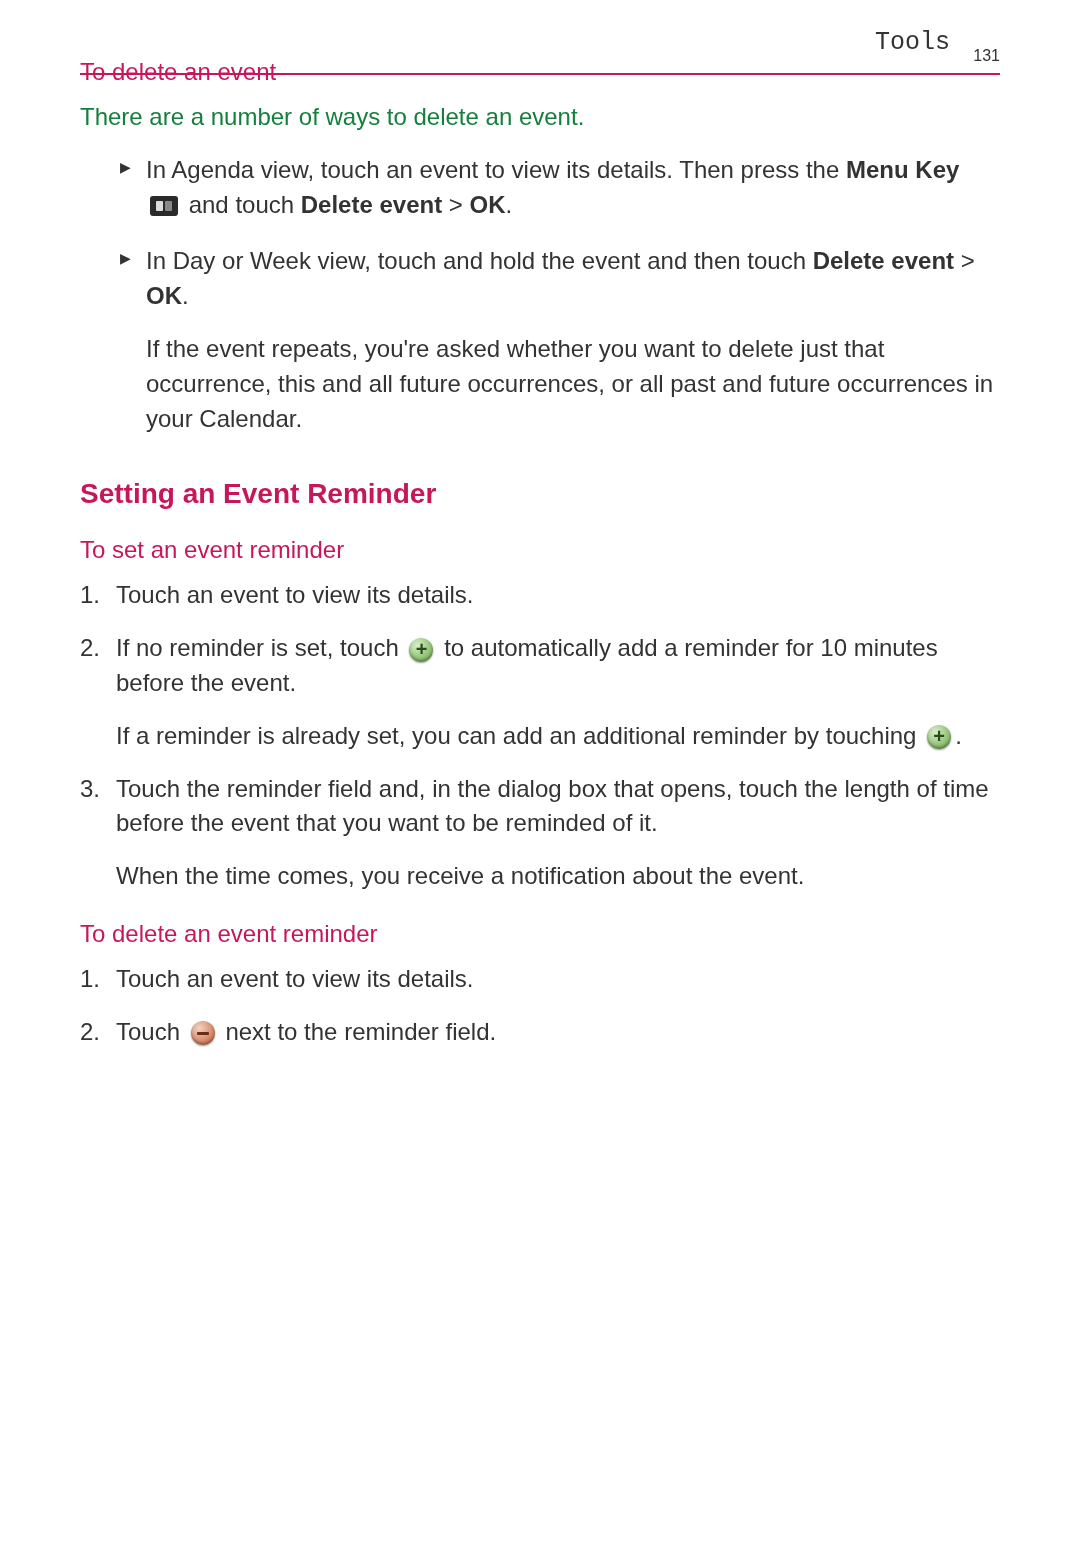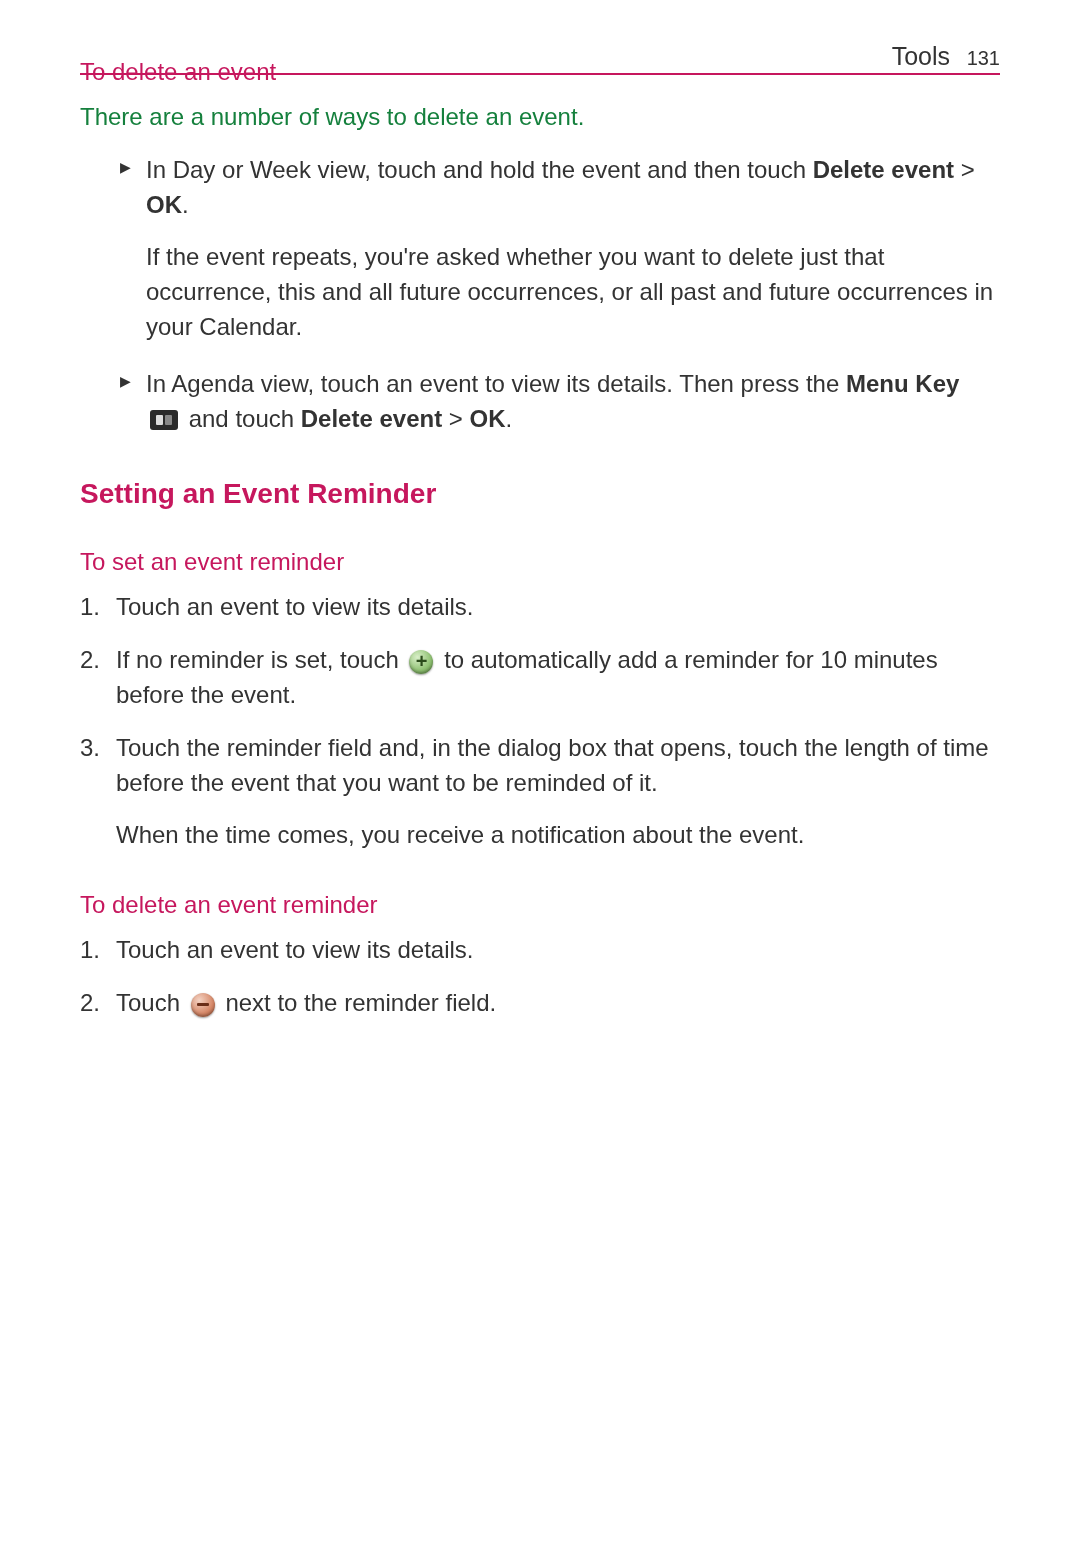--- a/index.html
+++ b/index.html
@@ -19,42 +19,43 @@
     .header-line {
       position: absolute;
       top: 73px;
       left: 80px;
       right: 80px;
       height: 2px;
       background: #c6175d;
     }
     .header-label {
       position: absolute;
-      top: 42px;
+      top: 28px;
       right: 130px;
       font-size: 25px;
       color: #333;
+      font-family: Liberation Mono, monospace;
     }
     .page-number {
       position: absolute;
       top: 47px;
       right: 80px;
-      font-size: 20px;
+      font-size: 16px;
       color: #333;
       text-align: center;
     }
     .content {
       padding-top: 58px;
     }
     .sub-heading {
       color: #c6175d;
       font-size: 24px;
       font-weight: normal;
       margin-bottom: 14px;
-      margin-top: 38px;
+      margin-top: 26px;
     }
     .section-heading {
       color: #c6175d;
       font-size: 28px;
       font-weight: bold;
       margin-top: 42px;
       margin-bottom: 19px;
     }
     .body-text {
       font-size: 24px;
@@ -192,36 +193,39 @@
 <div class="header-label">Tools</div>
 <div class="page-number">131</div>
 
 <div class="content">
 
   <h3 class="sub-heading first-sub">To delete an event</h3>
   <p class="body-text">There are a number of ways to delete an event.</p>
 
   <ul class="bullet-list">
     <li>
+      <span>In Agenda view, touch an event to view its details. Then press the </span><span class="bold">Menu Key</span>
+      <span class="icon-menu"></span><span> and touch </span><span class="bold">Delete event</span><span> &gt; </span><span class="bold">OK</span><span>.</span>
+    </li>
+    <li>
       <span>In Day or Week view, touch and hold the event and then touch </span><span class="bold">Delete event</span><span> &gt; </span><span class="bold">OK</span><span>.</span>
       <p class="sub-para">If the event repeats, you're asked whether you want to delete just that occurrence, this and all future occurrences, or all past and future occurrences in your Calendar.</p>
-    </li>
-    <li>
-      <span>In Agenda view, touch an event to view its details. Then press the </span><span class="bold">Menu Key</span>
-      <span class="icon-menu"></span><span> and touch </span><span class="bold">Delete event</span><span> &gt; </span><span class="bold">OK</span><span>.</span>
     </li>
   </ul>
 
   <h2 class="section-heading">Setting an Event Reminder</h2>
 
   <h3 class="sub-heading">To set an event reminder</h3>
   <ol class="numbered-list">
     <li>Touch an event to view its details.</li>
     <li>
       <span>If no reminder is set, touch </span><span class="icon-plus"></span><span> to automatically add a reminder for 10 minutes before the event.</span>
+      <p class="sub-para">
+        <span>If a reminder is already set, you can add an additional reminder by touching </span><span class="icon-plus"></span><span>.</span>
+      </p>
     </li>
     <li>
       <span>Touch the reminder field and, in the dialog box that opens, touch the length of time before the event that you want to be reminded of it.</span>
       <p class="sub-para">When the time comes, you receive a notification about the event.</p>
     </li>
   </ol>
 
   <h3 class="sub-heading">To delete an event reminder</h3>
   <ol class="numbered-list">
     <li>Touch an event to view its details.</li>

